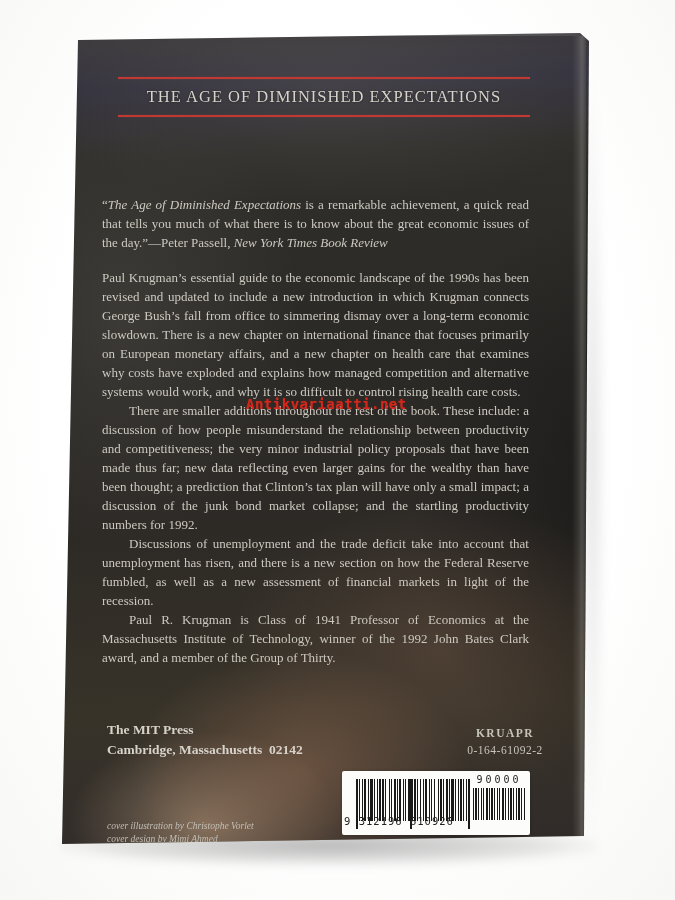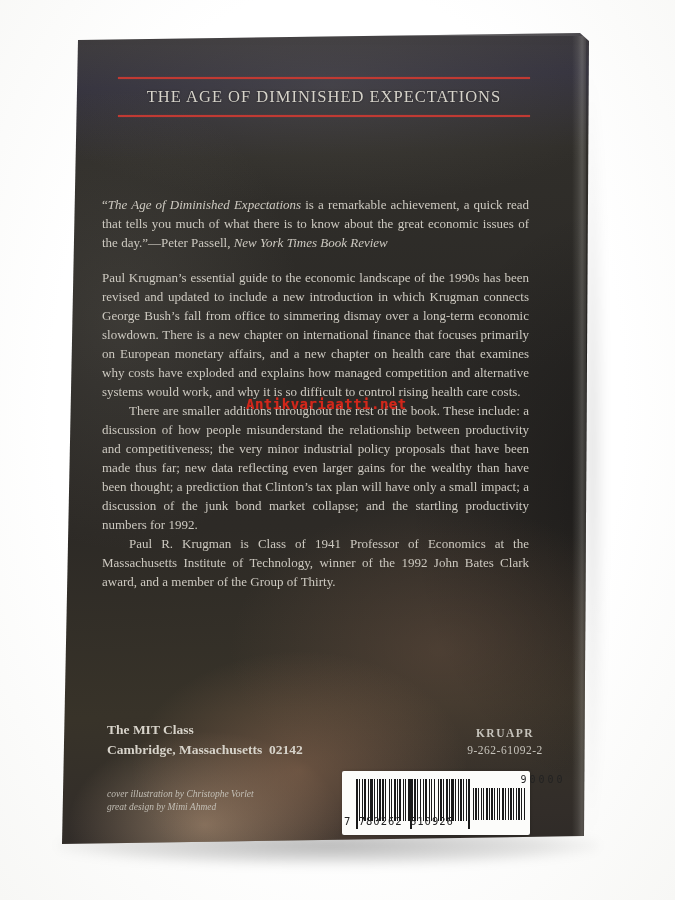--- a/index.html
+++ b/index.html
@@ -71,21 +71,21 @@
     font-size:13px;line-height:19px;color:#cdc9c0;text-align:justify;
   }
   .body-copy p{margin:0;}
   .body-copy p + p{text-indent:27px;}
 
   .publisher{
     position:absolute;left:107px;top:720px;
     font-size:13.5px;line-height:19.5px;font-weight:600;color:#d7d3ca;
   }
   .credits{
-    position:absolute;left:107px;top:788px;
+    position:absolute;left:107px;top:820px;
     font-size:9.5px;line-height:12.5px;font-style:italic;color:#c3bfb6;
   }
   .codeblock{
     position:absolute;left:444px;top:727px;width:122px;text-align:center;color:#c6c3bb;
   }
   .order-code{font-size:11.5px;letter-spacing:1.5px;font-weight:600;}
   .isbn{font-size:11.5px;letter-spacing:0.5px;margin-top:5px;}
 
   
   .barcode-label{
@@ -100,21 +100,21 @@
   .guard{position:absolute;top:0;width:2px;height:50px;background:#191919;}
   .g-left{left:0;} .g-mid{left:54px;} .g-right{right:0;}
   .bc-digits{
     position:absolute;left:-8px;top:44px;width:130px;text-align:center;
     font-family:"DejaVu Sans Mono", monospace;font-size:10.5px;letter-spacing:1px;color:#222;
     background:transparent;
   }
   .bc-supp{position:absolute;left:131px;top:17px;width:52px;height:32px;}
   .bc-supp-digits{
     position:absolute;left:129px;top:3px;width:56px;text-align:center;
-    font-family:"DejaVu Sans Mono", monospace;font-size:10px;letter-spacing:3px;color:#222;margin-left:44px;
+    font-family:"DejaVu Sans Mono", monospace;font-size:10px;letter-spacing:3px;color:#222;
   }
 
   
   .watermark{
     position:absolute;left:246px;top:396px;
     font-family:"DejaVu Sans Mono", monospace;font-weight:bold;
     font-size:14px;letter-spacing:0.5px;color:#e1271a;opacity:0.92;
     text-shadow:0 0 1px rgba(225,39,26,0.6);
   }
 </style>
@@ -134,38 +134,39 @@
     <div class="title">THE AGE OF DIMINISHED EXPECTATIONS</div>
     <div class="rule rule-bottom"></div>
 
 
     <div class="review"><span>“</span><i>The Age of Diminished Expectations</i><span> is a remarkable achievement, a quick read that tells you much of what there is to know about the great economic issues of the day.”—Peter Passell, </span><i>New York Times Book Review</i></div>
 
     <div class="body-copy">
 
     <p>Paul Krugman’s essential guide to the economic landscape of the 1990s has been revised and updated to include a new introduction in which Krugman connects George Bush’s fall from office to simmering dismay over a long-term economic slowdown. There is a new chapter on international finance that focuses primarily on European monetary affairs, and a new chapter on health care that examines why costs have exploded and explains how managed competition and alternative systems would work, and why it is so difficult to control rising health care costs.</p>
         <p>There are smaller additions throughout the rest of the book. These include: a discussion of how people misunderstand the relationship between productivity and competitiveness; the very minor industrial policy proposals that have been made thus far; new data reflecting even larger gains for the wealthy than have been thought; a prediction that Clinton’s tax plan will have only a small impact; a discussion of the junk bond market collapse; and the startling productivity numbers for 1992.</p>
+        <p>Discussions of unemployment and the trade deficit take into account that unemployment has risen, and there is a new section on how the Federal Reserve fumbled, as well as a new assessment of financial markets in light of the recession.</p>
         <p>Paul R. Krugman is Class of 1941 Professor of Economics at the Massachusetts Institute of Technology, winner of the 1992 John Bates Clark award, and a member of the Group of Thirty.</p>
       </div>
 
     <div class="publisher">
 
-    <div>The MIT Class</div>
+    <div>The MIT Press</div>
         <div>Cambridge, Massachusetts&nbsp; 02142</div>
       </div>
 
     <div class="credits">
 
     <div>cover illustration by Christophe Vorlet</div>
-        <div>great design by Mimi Ahmed</div>
+        <div>cover design by Mimi Ahmed</div>
       </div>
 
     <div class="codeblock">
       <div class="order-code">KRUAPR</div>
-      <div class="isbn">9-262-61092-2</div>
+      <div class="isbn">0-164-61092-2</div>
     </div>
 
     <div class="barcode-label">
       <div class="bc-main">
         <div class="bars">
 
         <span class="bar ink" style="width: 2px;"></span>
             <span class="bar sp" style="width: 1px;"></span>
             <span class="bar ink" style="width: 1px;"></span>
             <span class="bar sp" style="width: 2px;"></span>
@@ -242,21 +243,21 @@
             <span class="bar ink" style="width: 1px;"></span>
             <span class="bar sp" style="width: 2px;"></span>
             <span class="bar ink" style="width: 1px;"></span>
             <span class="bar sp" style="width: 1px;"></span>
             <span class="bar ink" style="width: 2px;"></span>
           </div>
         <div class="guard g-left"></div>
         <div class="guard g-mid"></div>
         <div class="guard g-right"></div>
       </div>
-      <div class="bc-digits">7 780262 610926</div>
+      <div class="bc-digits">9 312196 610926</div>
       <div class="bc-supp-digits">90000</div>
       <div class="bc-supp">
         <div class="bars">
 
         <span class="bar ink" style="width: 1px;"></span>
             <span class="bar sp" style="width: 1px;"></span>
             <span class="bar ink" style="width: 2px;"></span>
             <span class="bar sp" style="width: 1px;"></span>
             <span class="bar ink" style="width: 1px;"></span>
             <span class="bar sp" style="width: 2px;"></span>

